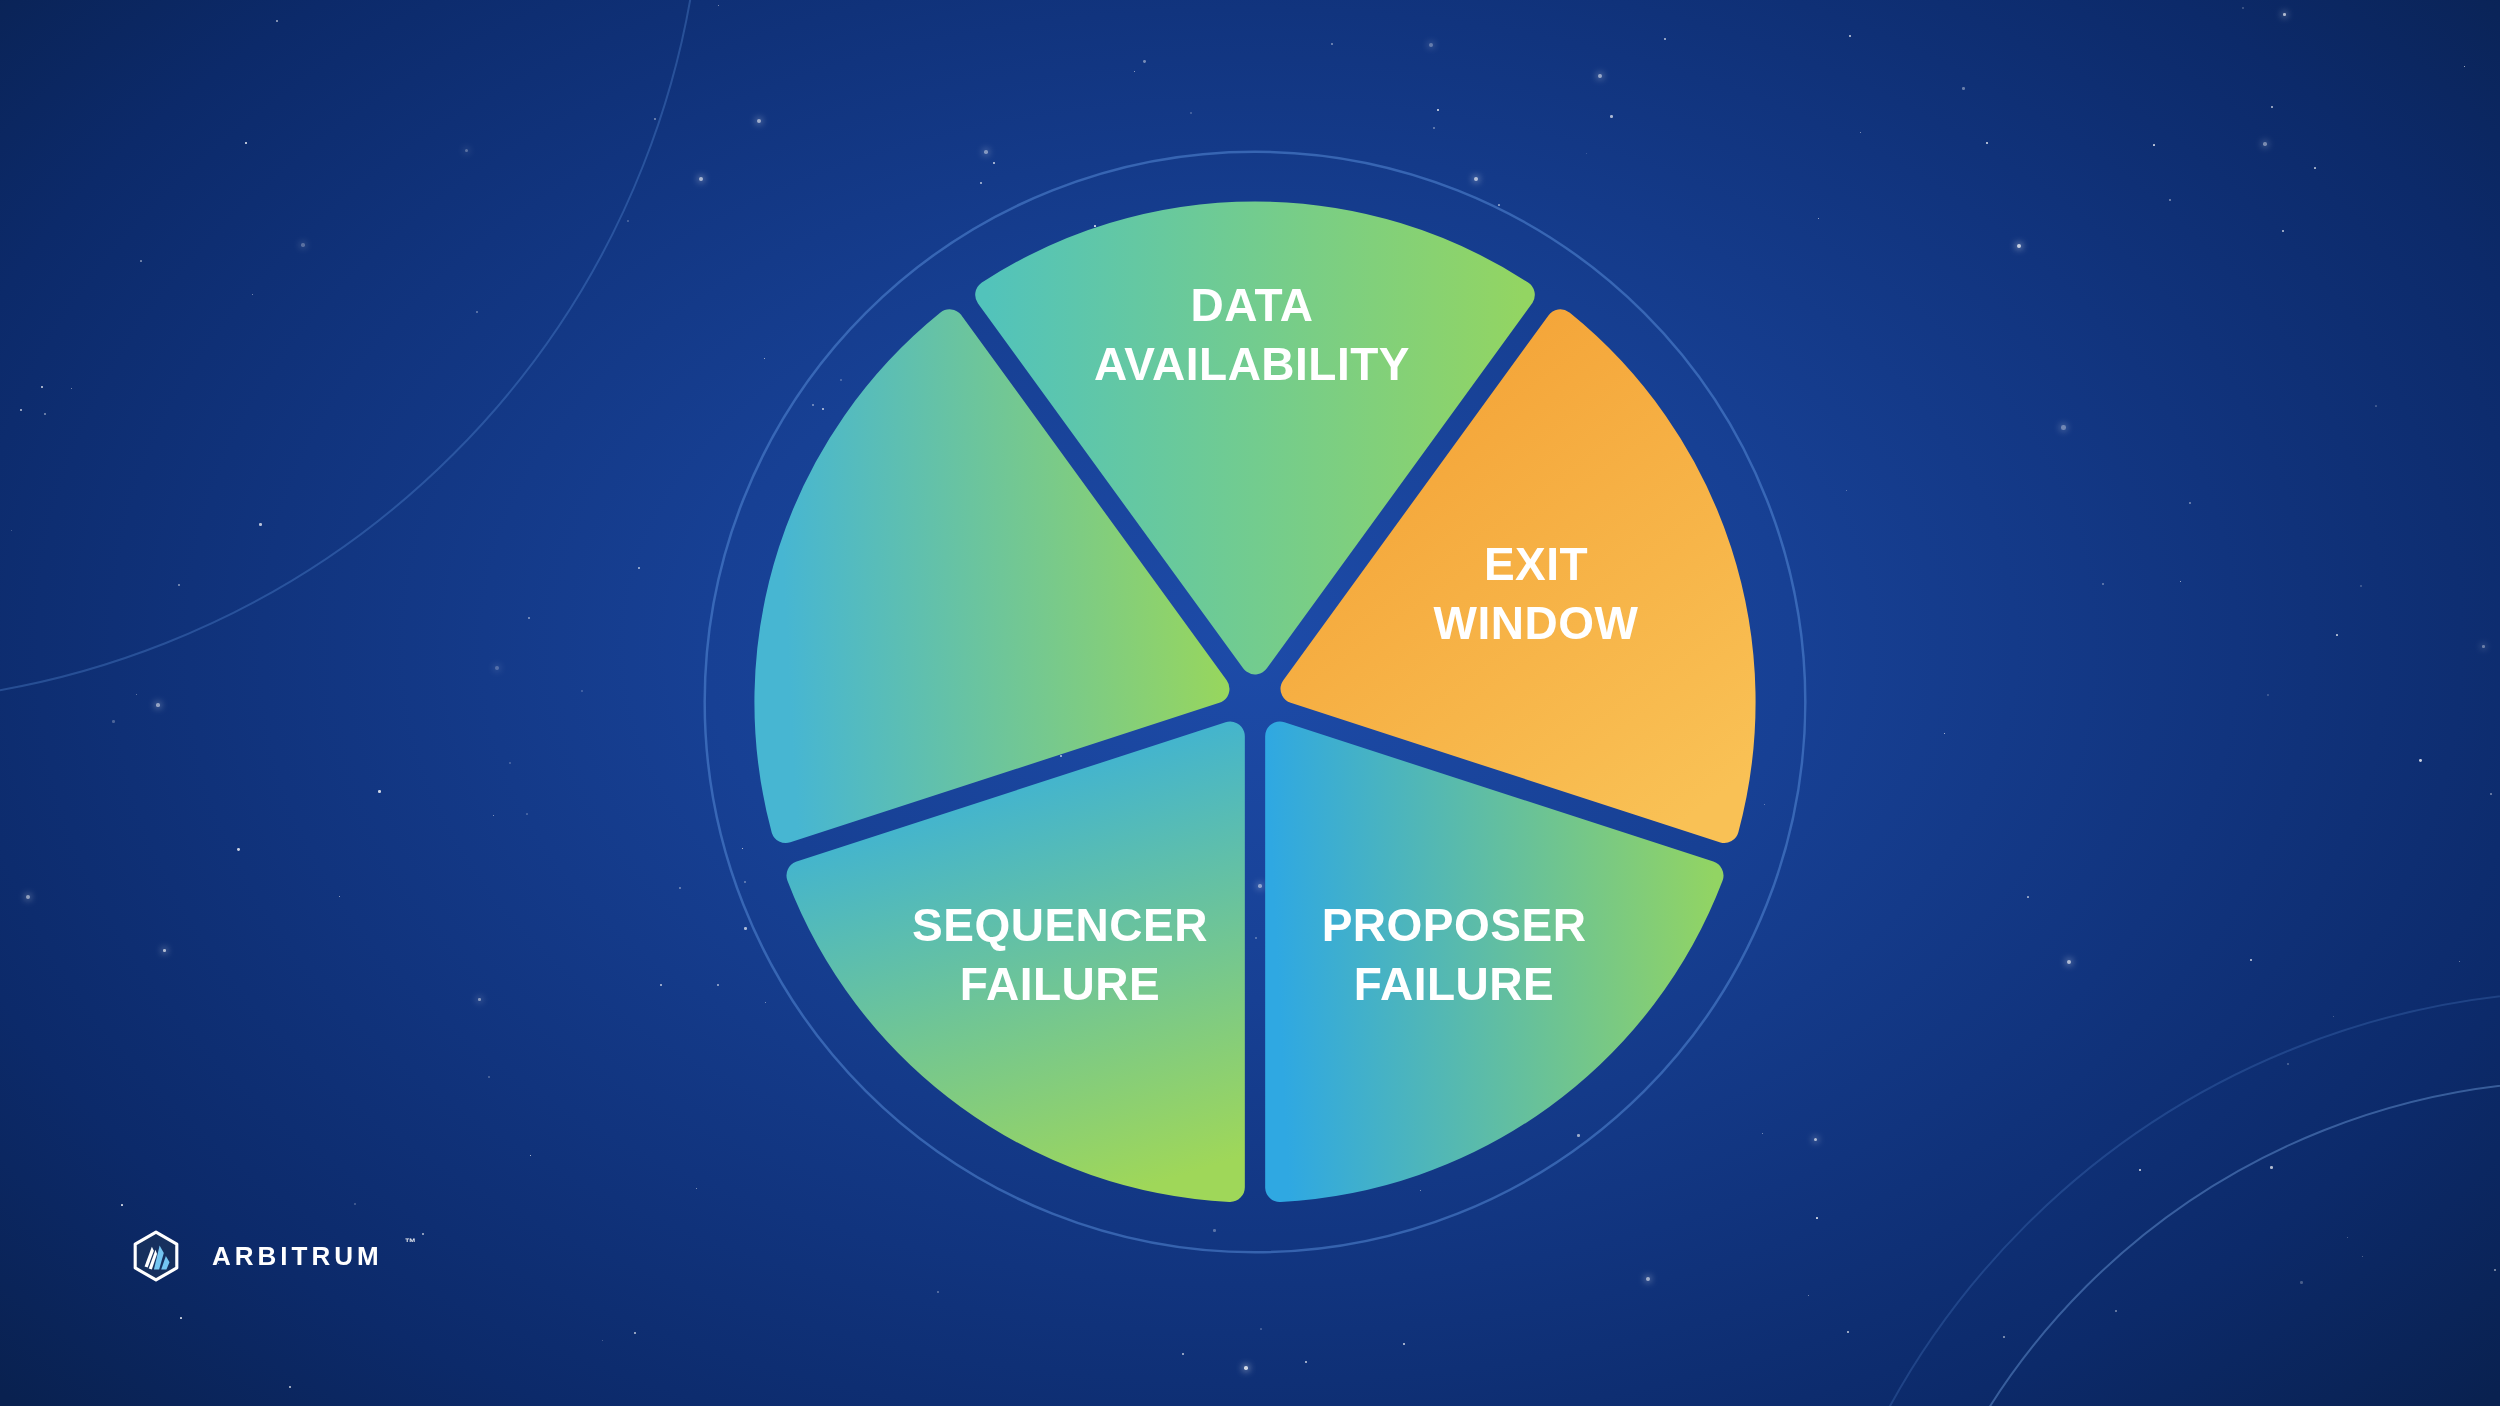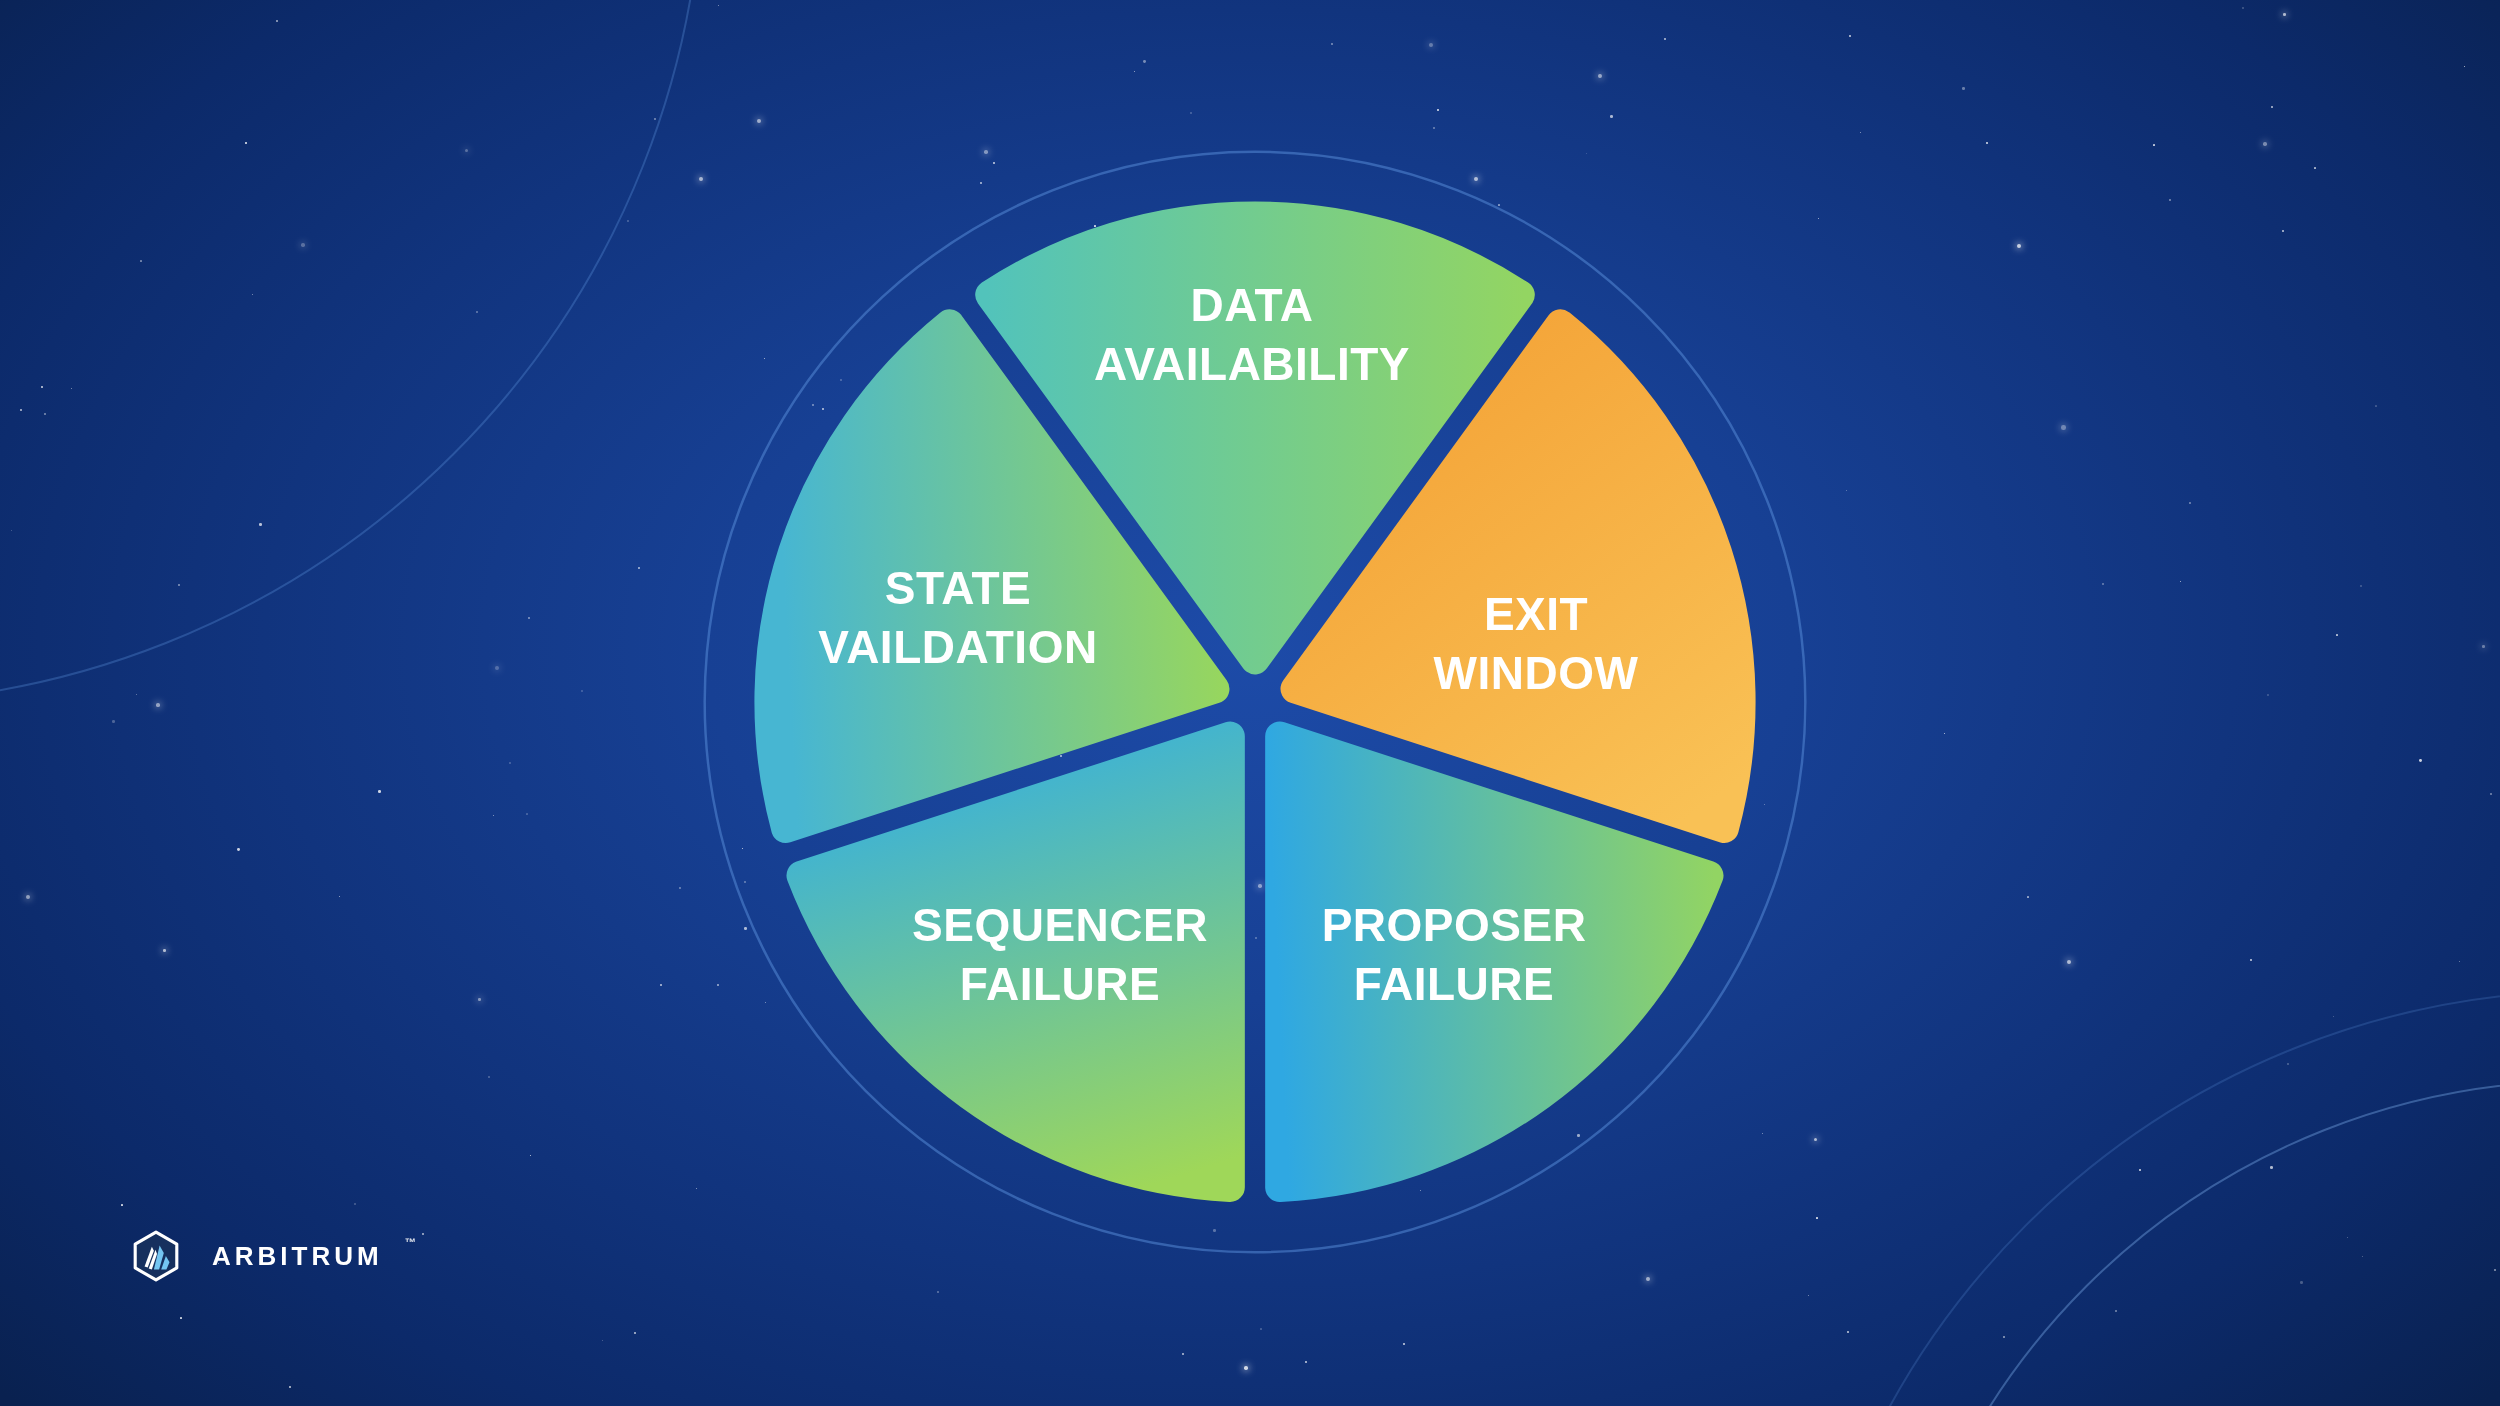--- a/index.html
+++ b/index.html
@@ -70,21 +70,21 @@
     transform: translate(-50%, -50%);
     color: #ffffff;
     font-size: 46px;
     font-weight: bold;
     line-height: 1.28;
     letter-spacing: 0.5px;
     text-align: center;
     white-space: pre-line;
   }
   .label-data      { left: 562px; top: 198px; }
-  .label-exit      { left: 846px; top: 507px; }
+  .label-exit      { left: 846px; top: 457px; }
   .label-state     { left: 268px; top: 481px; }
   .label-sequencer { left: 370px; top: 818px; }
   .label-proposer  { left: 764px; top: 818px; }
 
   
   .brand {
     position: absolute;
     left: 130px; top: 1230px;
     display: flex;
     align-items: center;
@@ -326,22 +326,20 @@
     </svg>
 
     <div class="slice-label label-data">DATA
 AVAILABILITY</div>
     <div class="slice-label label-exit">EXIT
 WINDOW</div>
     <div class="slice-label label-proposer">PROPOSER
 FAILURE</div>
     <div class="slice-label label-sequencer">SEQUENCER
 FAILURE</div>
-    <div class="slice-label label-state">STATE
-VAILDATION</div>
   </div>
 
   <div class="brand">
     <svg width="52" height="52" viewBox="0 0 100 100">
       <polygon points="50,4 90,27 90,73 50,96 10,73 10,27" fill="#16305e" stroke="#ffffff" stroke-width="6" stroke-linejoin="round"></polygon>
       <path d="M 46,76 L 57,30 L 65,44 L 56,76 Z" fill="#74c6f2"></path>
       <path d="M 60,76 L 69,50 L 76,62 L 70,76 Z" fill="#74c6f2"></path>
       <path d="M 28,70 L 42,32 L 46,40 L 34,72 Z" fill="#ffffff"></path>
       <path d="M 36,74 L 49,38 L 52,46 L 42,76 Z" fill="#ffffff"></path>
     </svg>

